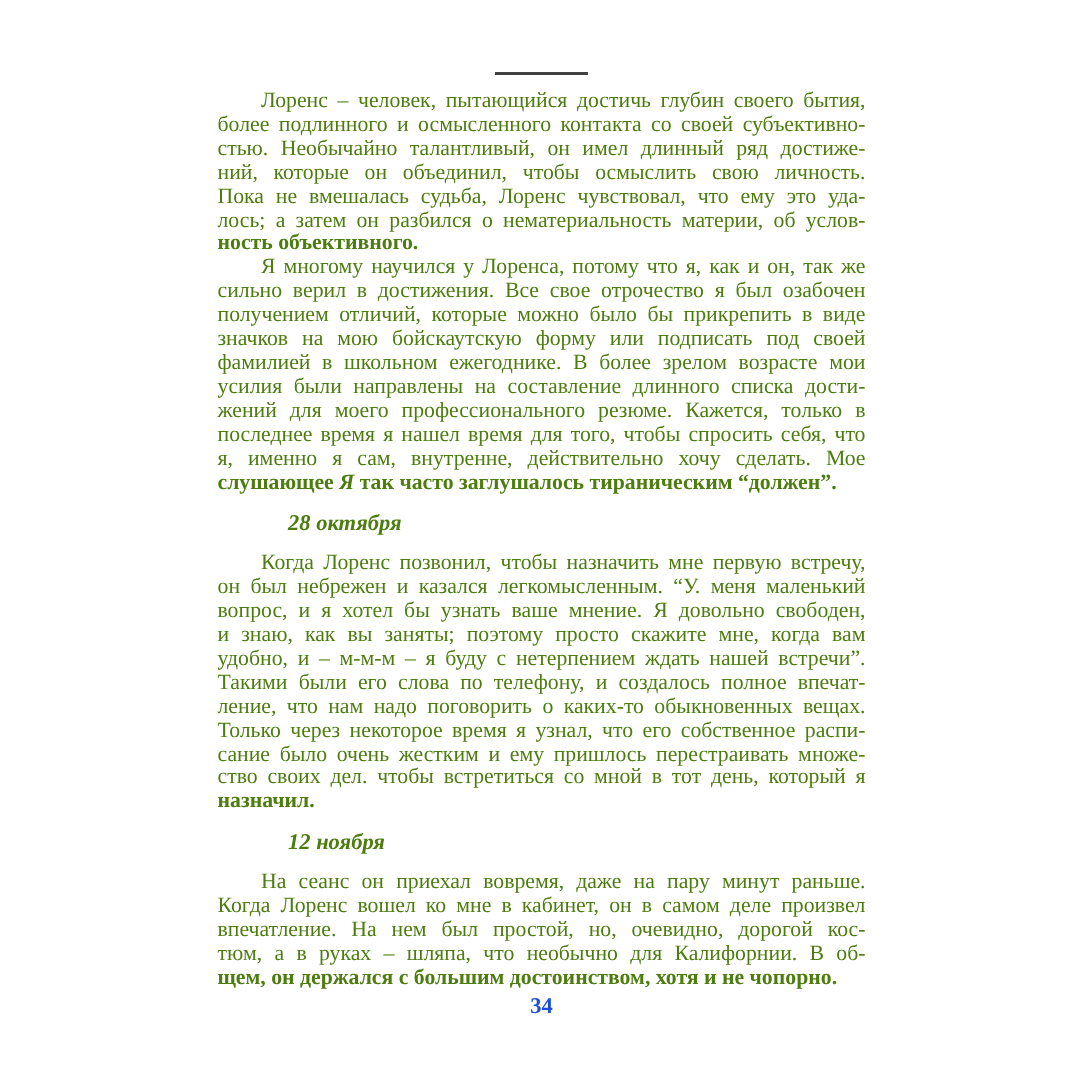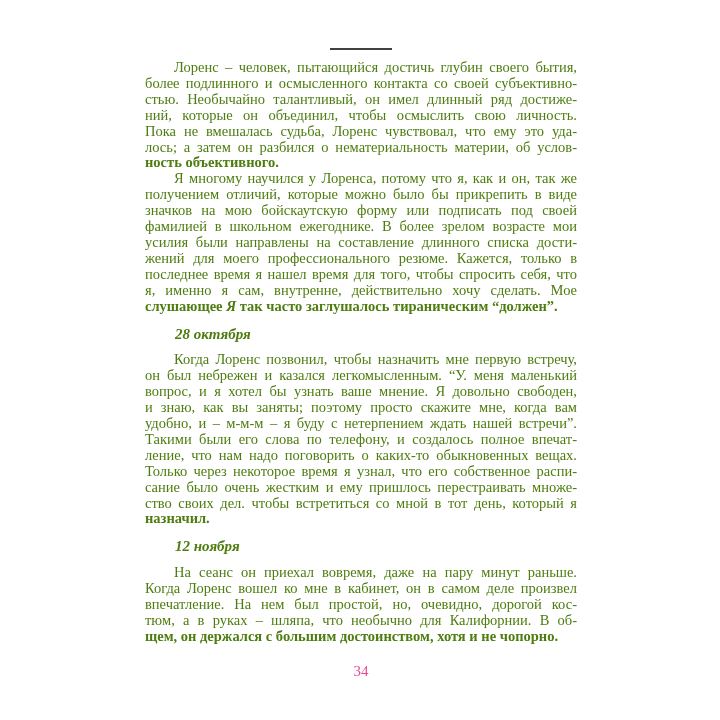--- a/index.html
+++ b/index.html
@@ -39,50 +39,52 @@
   .ln.last {
     text-align-last: left;
     font-weight: bold;
   }
   .ln.first {
     text-indent: 29px;
   }
   .heading {
     font-weight: bold;
     font-style: italic;
-    margin: 12px 0 10px 30px;
+    margin: 12px 0 10px 47px;
     font-size: 15px;
   }
   .page-number {
     position: absolute;
     left: 145px;
     top: 663px;
     width: 432px;
     text-align: center;
     font-size: 15px;
-    color: #ec4899;
+    color: #1d4ed8;
+    font-weight: bold;
   }
 </style>
 </head>
 <body>
 
 <div class="sheet">
   <div>
       <div class="rule"></div>
       <div class="para">
         <div class="ln first">Лоренс – человек, пытающийся достичь глубин своего бытия,</div>
         <div class="ln">более подлинного и осмысленного контакта со своей субъективно-</div>
         <div class="ln">стью. Необычайно талантливый, он имел длинный ряд достиже-</div>
         <div class="ln">ний, которые он объединил, чтобы осмыслить свою личность.</div>
         <div class="ln">Пока не вмешалась судьба, Лоренс чувствовал, что ему это уда-</div>
         <div class="ln">лось; а затем он разбился о нематериальность материи, об услов-</div>
         <div class="ln last">ность объективного.</div>
       </div>
       <div class="para">
         <div class="ln first">Я многому научился у Лоренса, потому что я, как и он, так же</div>
+        <div class="ln">сильно верил в достижения. Все свое отрочество я был озабочен</div>
         <div class="ln">получением отличий, которые можно было бы прикрепить в виде</div>
         <div class="ln">значков на мою бойскаутскую форму или подписать под своей</div>
         <div class="ln">фамилией в школьном ежегоднике. В более зрелом возрасте мои</div>
         <div class="ln">усилия были направлены на составление длинного списка дости-</div>
         <div class="ln">жений для моего профессионального резюме. Кажется, только в</div>
         <div class="ln">последнее время я нашел время для того, чтобы спросить себя, что</div>
         <div class="ln">я, именно я сам, внутренне, действительно хочу сделать. Мое</div>
         <div class="ln last"><span>слушающее </span><i>Я</i><span> так часто заглушалось тираническим “должен”.</span></div>
       </div>
       <div class="heading">28 октября</div>

